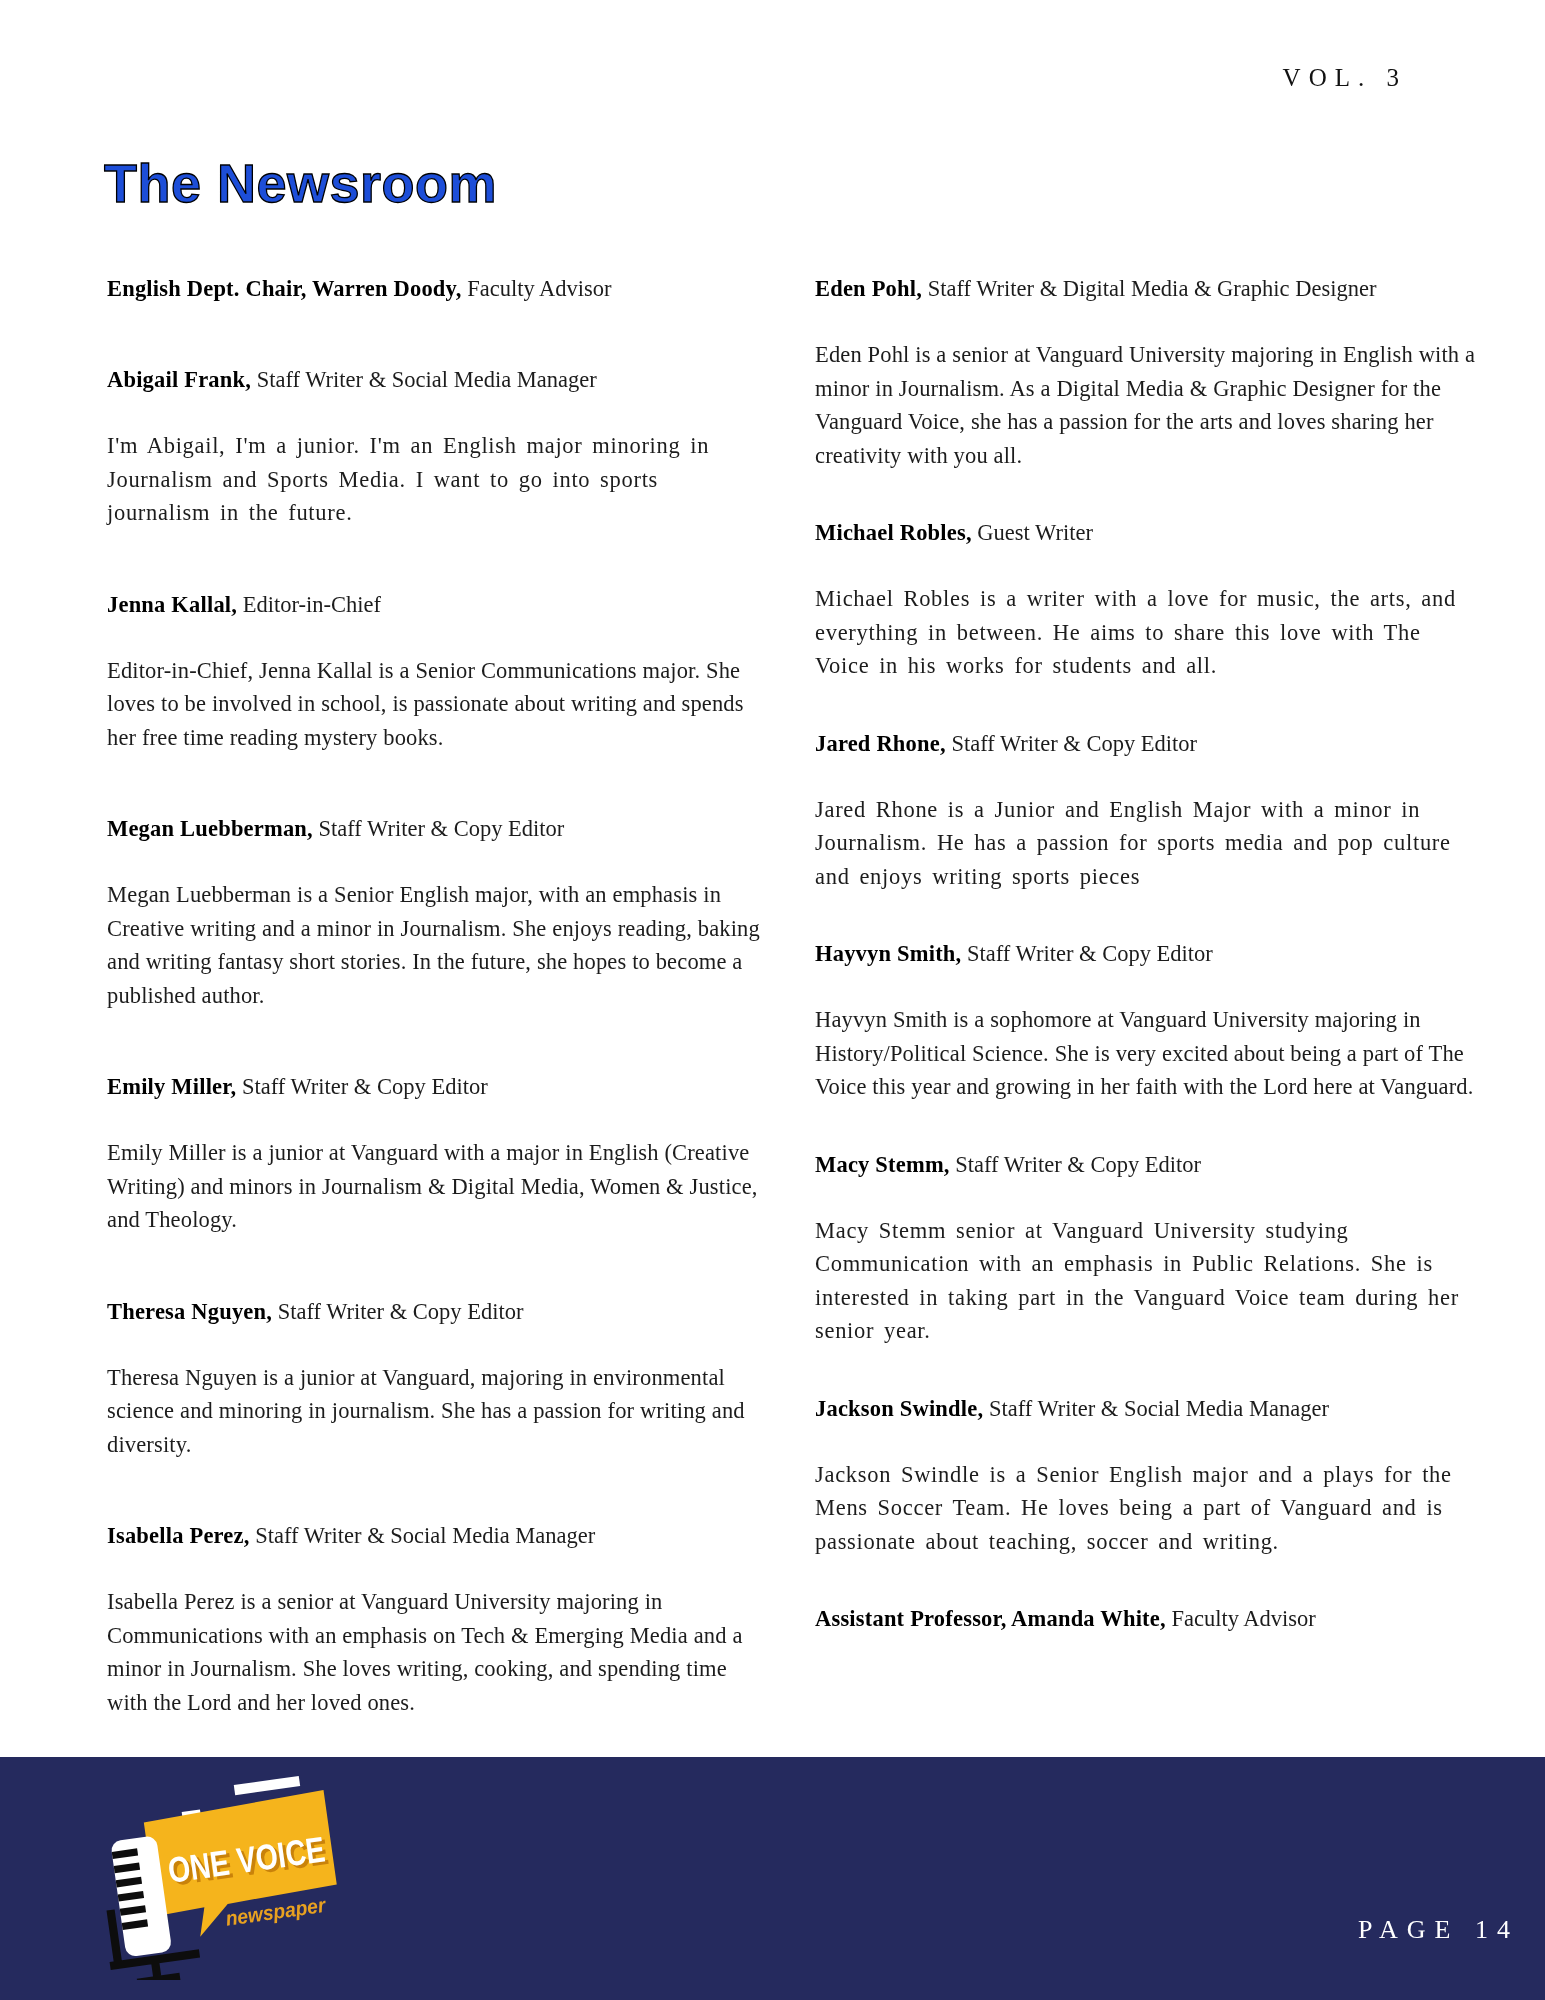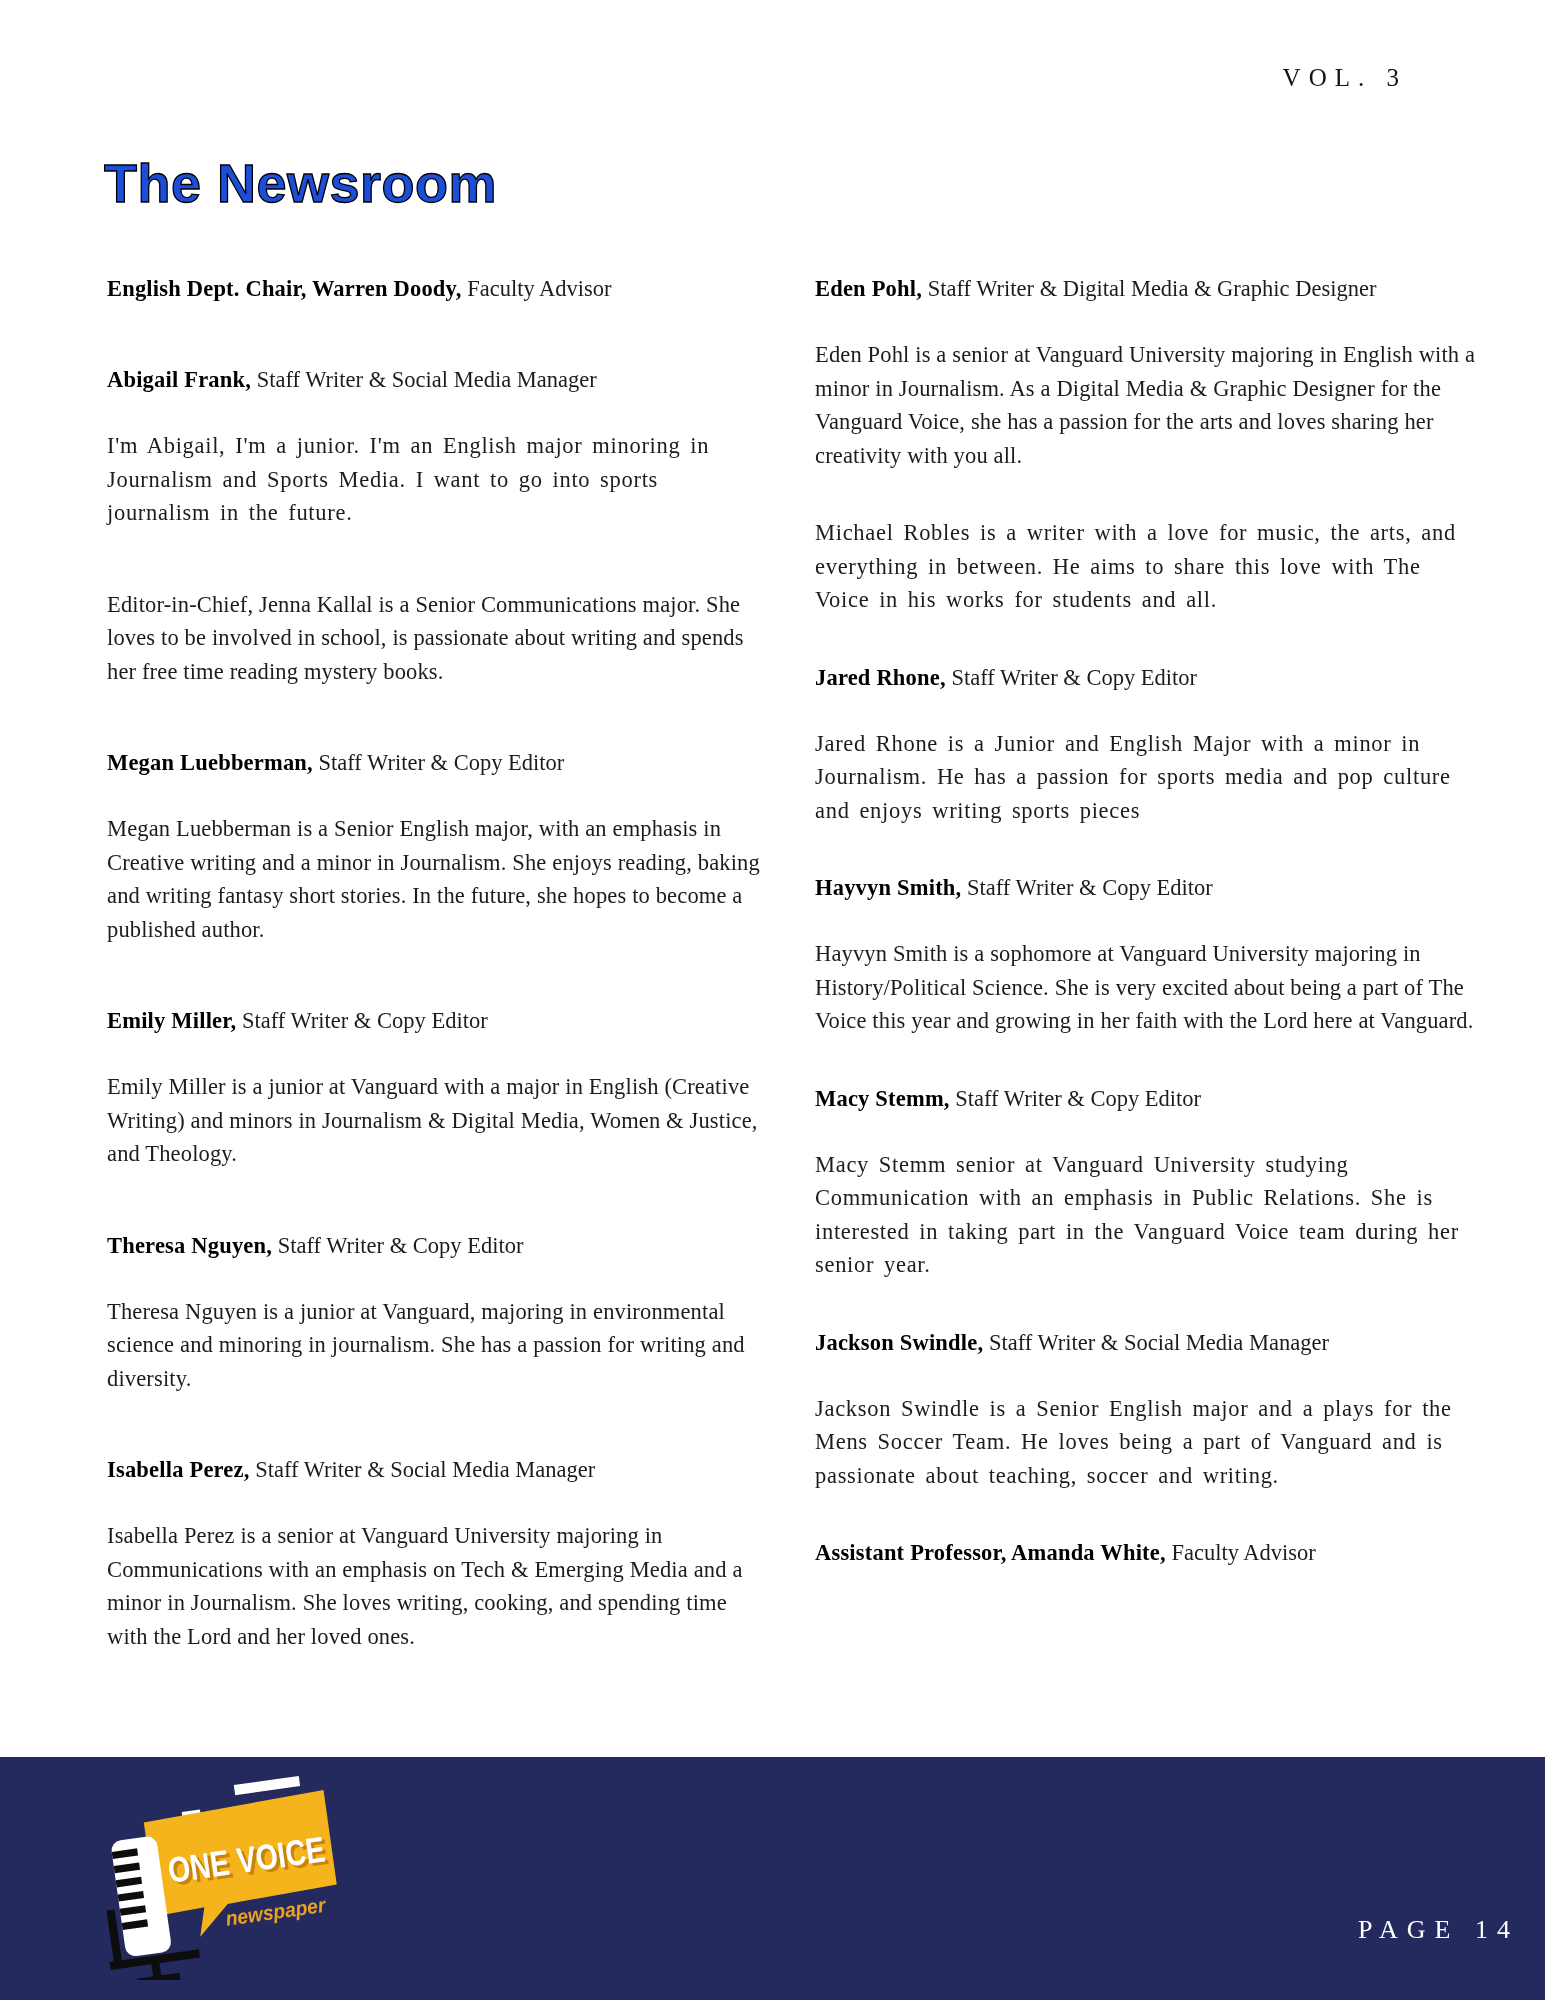--- a/index.html
+++ b/index.html
@@ -61,20 +61,21 @@
 <div class="columns">
   <div class="col-left">
       <div class="member">
         <p class="member-heading"><b>English Dept. Chair, Warren Doody,</b> <span>Faculty Advisor</span></p>
       </div>
       <div class="member">
         <p class="member-heading"><b>Abigail Frank,</b> <span>Staff Writer &amp; Social Media Manager</span></p>
         <p class="bio tracked">I'm Abigail, I'm a junior. I'm an English major minoring in Journalism and Sports Media. I want to go into sports journalism in the future.</p>
       </div>
       <div class="member">
+        <p class="member-heading"><b>Jenna Kallal,</b> <span>Editor-in-Chief</span></p>
         <p class="bio">Editor-in-Chief, Jenna Kallal is a Senior Communications major. She loves to be involved in school, is passionate about writing and spends her free time reading mystery books.</p>
       </div>
       <div class="member">
         <p class="member-heading"><b>Megan Luebberman,</b> <span>Staff Writer &amp; Copy Editor</span></p>
         <p class="bio">Megan Luebberman is a Senior English major, with an emphasis in Creative writing and a minor in Journalism. She enjoys reading, baking and writing fantasy short stories. In the future, she hopes to become a published author.</p>
       </div>
       <div class="member">
         <p class="member-heading"><b>Emily Miller,</b> <span>Staff Writer &amp; Copy Editor</span></p>
         <p class="bio">Emily Miller is a junior at Vanguard with a major in English (Creative Writing) and minors in Journalism &amp; Digital Media, Women &amp; Justice, and Theology.</p>
       </div>
@@ -86,20 +87,21 @@
         <p class="member-heading"><b>Isabella Perez,</b> <span>Staff Writer &amp; Social Media Manager</span></p>
         <p class="bio">Isabella Perez is a senior at Vanguard University majoring in Communications with an emphasis on Tech &amp; Emerging Media and a minor in Journalism. She loves writing, cooking, and spending time with the Lord and her loved ones.</p>
       </div>
     </div>
   <div class="col-right">
       <div class="member">
         <p class="member-heading"><b>Eden Pohl,</b> <span>Staff Writer &amp; Digital Media &amp; Graphic Designer</span></p>
         <p class="bio">Eden Pohl is a senior at Vanguard University majoring in English with a minor in Journalism. As a Digital Media &amp; Graphic Designer for the Vanguard Voice, she has a passion for the arts and loves sharing her creativity with you all.</p>
       </div>
       <div class="member">
+        <p class="member-heading"><b>Michael Robles,</b> <span>Guest Writer</span></p>
         <p class="bio tracked">Michael Robles is a writer with a love for music, the arts, and everything in between. He aims to share this love with The Voice in his works for students and all.</p>
       </div>
       <div class="member">
         <p class="member-heading"><b>Jared Rhone,</b> <span>Staff Writer &amp; Copy Editor</span></p>
         <p class="bio tracked">Jared Rhone is a Junior and English Major with a minor in Journalism. He has a passion for sports media and pop culture and enjoys writing sports pieces</p>
       </div>
       <div class="member">
         <p class="member-heading"><b>Hayvyn Smith,</b> <span>Staff Writer &amp; Copy Editor</span></p>
         <p class="bio">Hayvyn Smith is a sophomore at Vanguard University majoring in History/Political Science. She is very excited about being a part of The Voice this year and growing in her faith with the Lord here at Vanguard.</p>
       </div>

